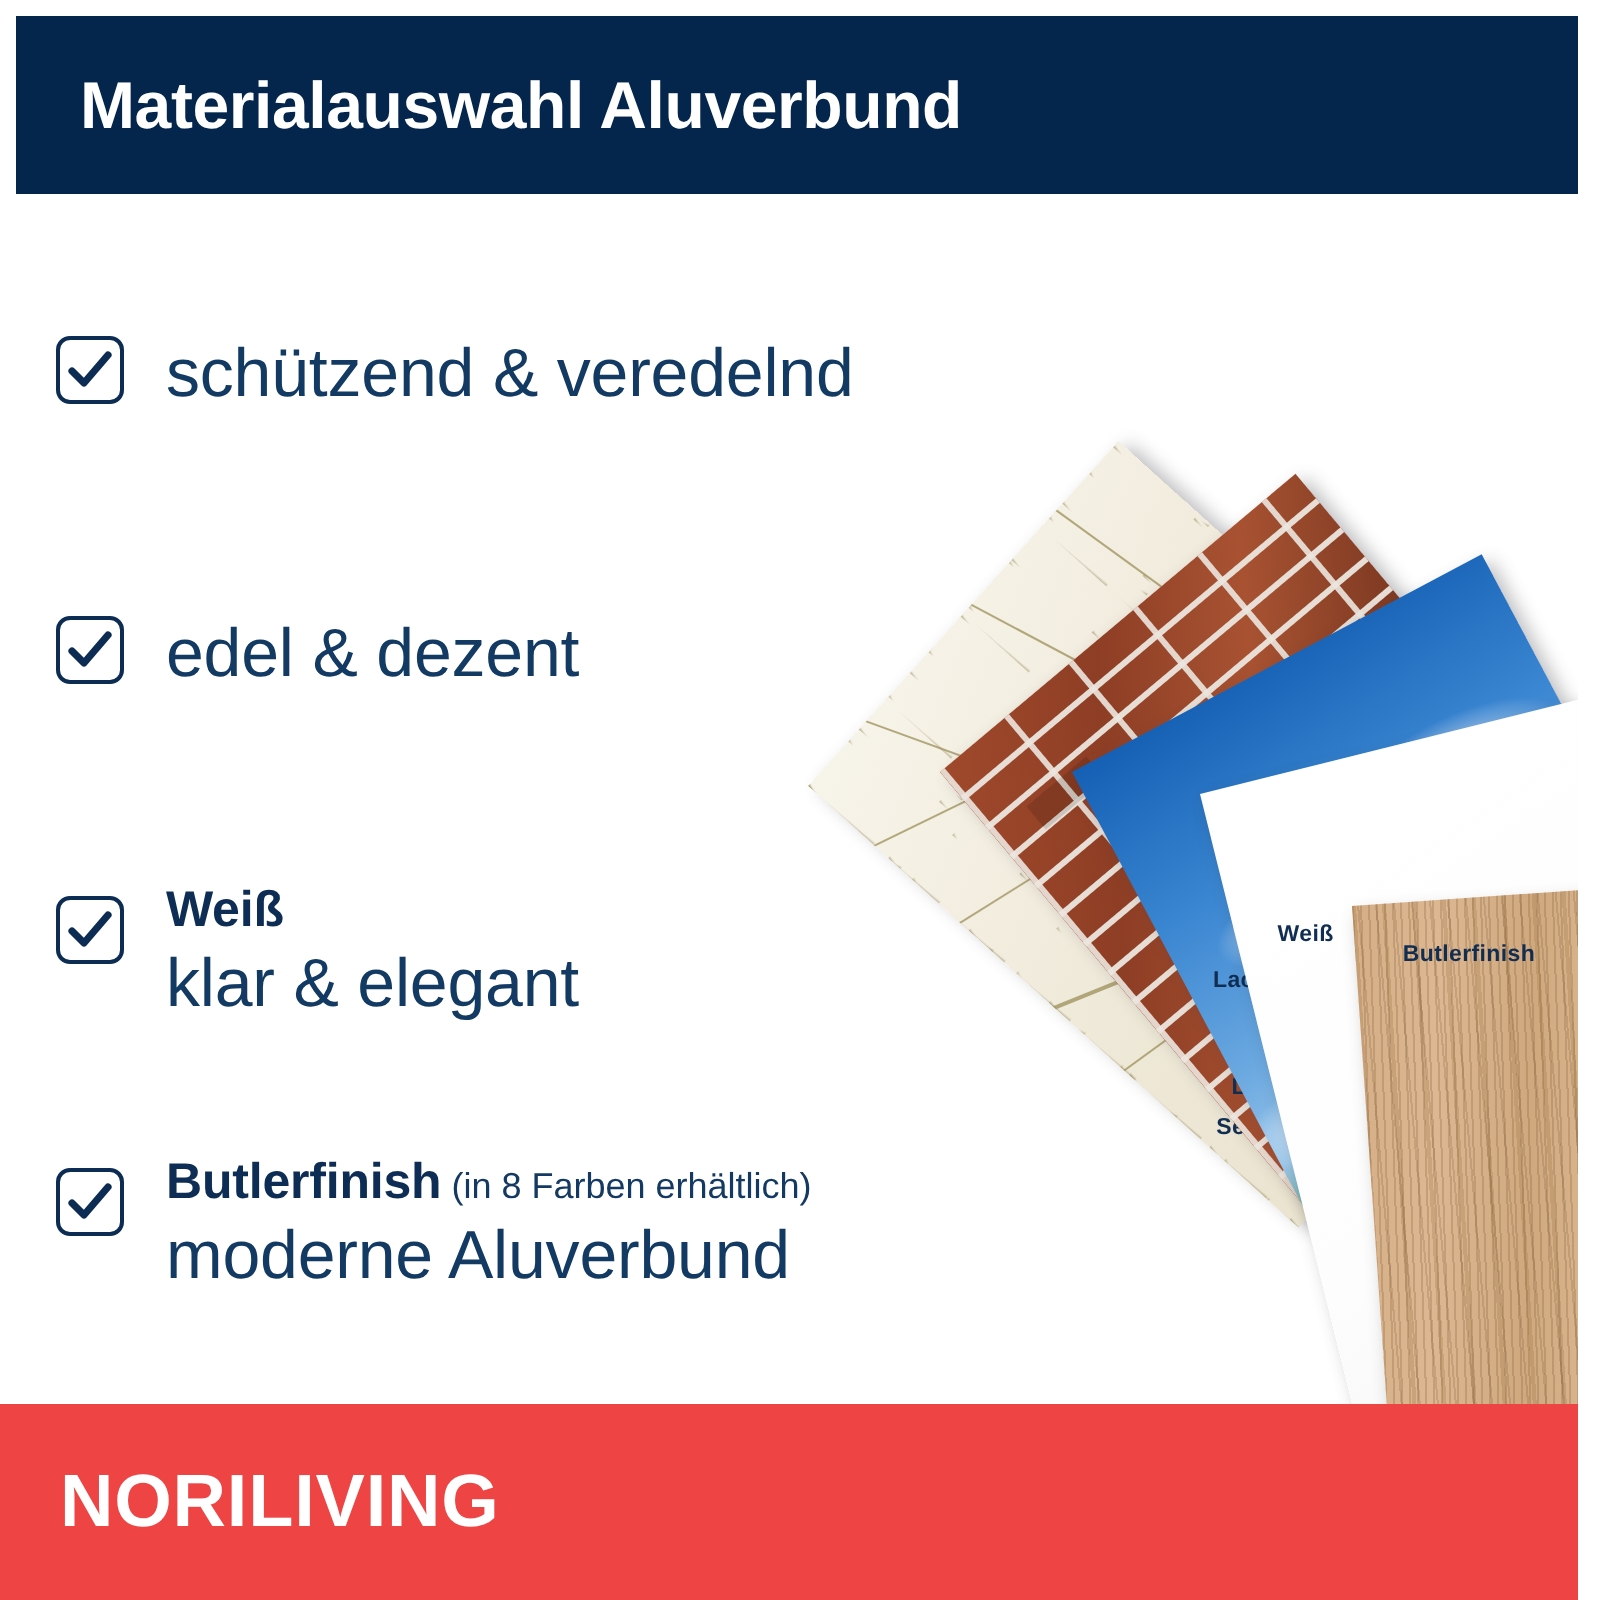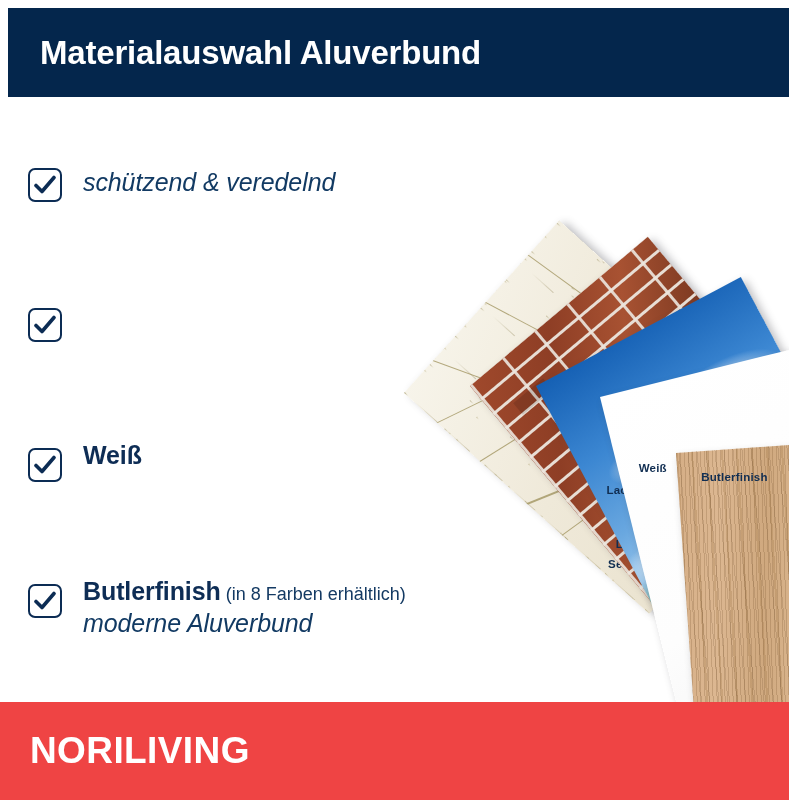--- a/index.html
+++ b/index.html
@@ -99,27 +99,26 @@
     white-space: nowrap;
     letter-spacing: -0.1px;
   }
   .item-title-note {
     font-size: 18px;
     font-weight: normal;
     color: #143a63;
     letter-spacing: 0;
   }
   .item-sub {
-    font-size: 25px;
+    font-size: 34px;
     font-weight: normal;
     color: #123a63;
     margin-top: 7px;
     white-space: nowrap;
     letter-spacing: -0.1px;
-    font-style: italic;
   }
 
   
   .fan {
     position: absolute;
     left: 0;
     top: 0;
     width: 800px;
     height: 605px;
     pointer-events: none;
@@ -345,31 +344,33 @@
         </div>
       </div>
 
       <div class="check-item i1">
         <div class="checkbox">
           <svg width="22" height="20" viewBox="0 0 22 20" aria-hidden="true">
             <path d="M2 10.5 L8 16.5 L20 2.5" fill="none" stroke="#0c2c54" stroke-width="3.6" stroke-linecap="round" stroke-linejoin="round"></path>
           </svg>
         </div>
         <div class="item-text">
+          <div class="item-sub">edel &amp; dezent</div>
         </div>
       </div>
 
       <div class="check-item i2">
         <div class="checkbox">
           <svg width="22" height="20" viewBox="0 0 22 20" aria-hidden="true">
             <path d="M2 10.5 L8 16.5 L20 2.5" fill="none" stroke="#0c2c54" stroke-width="3.6" stroke-linecap="round" stroke-linejoin="round"></path>
           </svg>
         </div>
         <div class="item-text">
           <div class="item-title"><span>Weiß</span></div>
+          <div class="item-sub">klar &amp; elegant</div>
         </div>
       </div>
 
       <div class="check-item i3">
         <div class="checkbox">
           <svg width="22" height="20" viewBox="0 0 22 20" aria-hidden="true">
             <path d="M2 10.5 L8 16.5 L20 2.5" fill="none" stroke="#0c2c54" stroke-width="3.6" stroke-linecap="round" stroke-linejoin="round"></path>
           </svg>
         </div>
         <div class="item-text">

